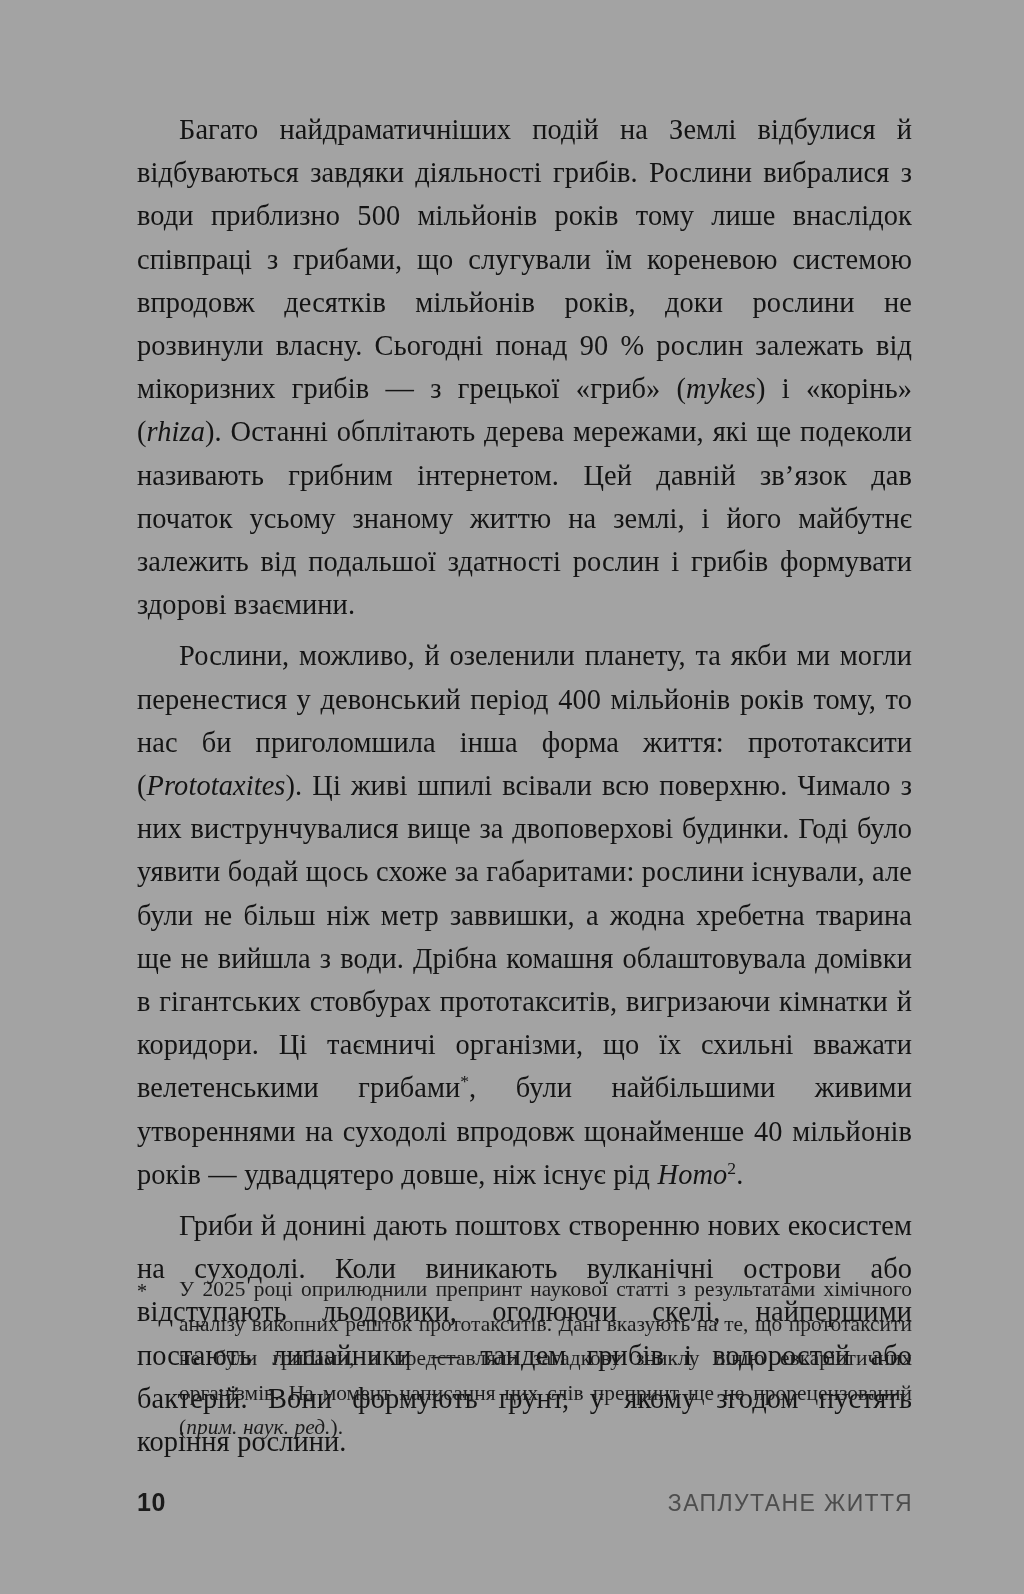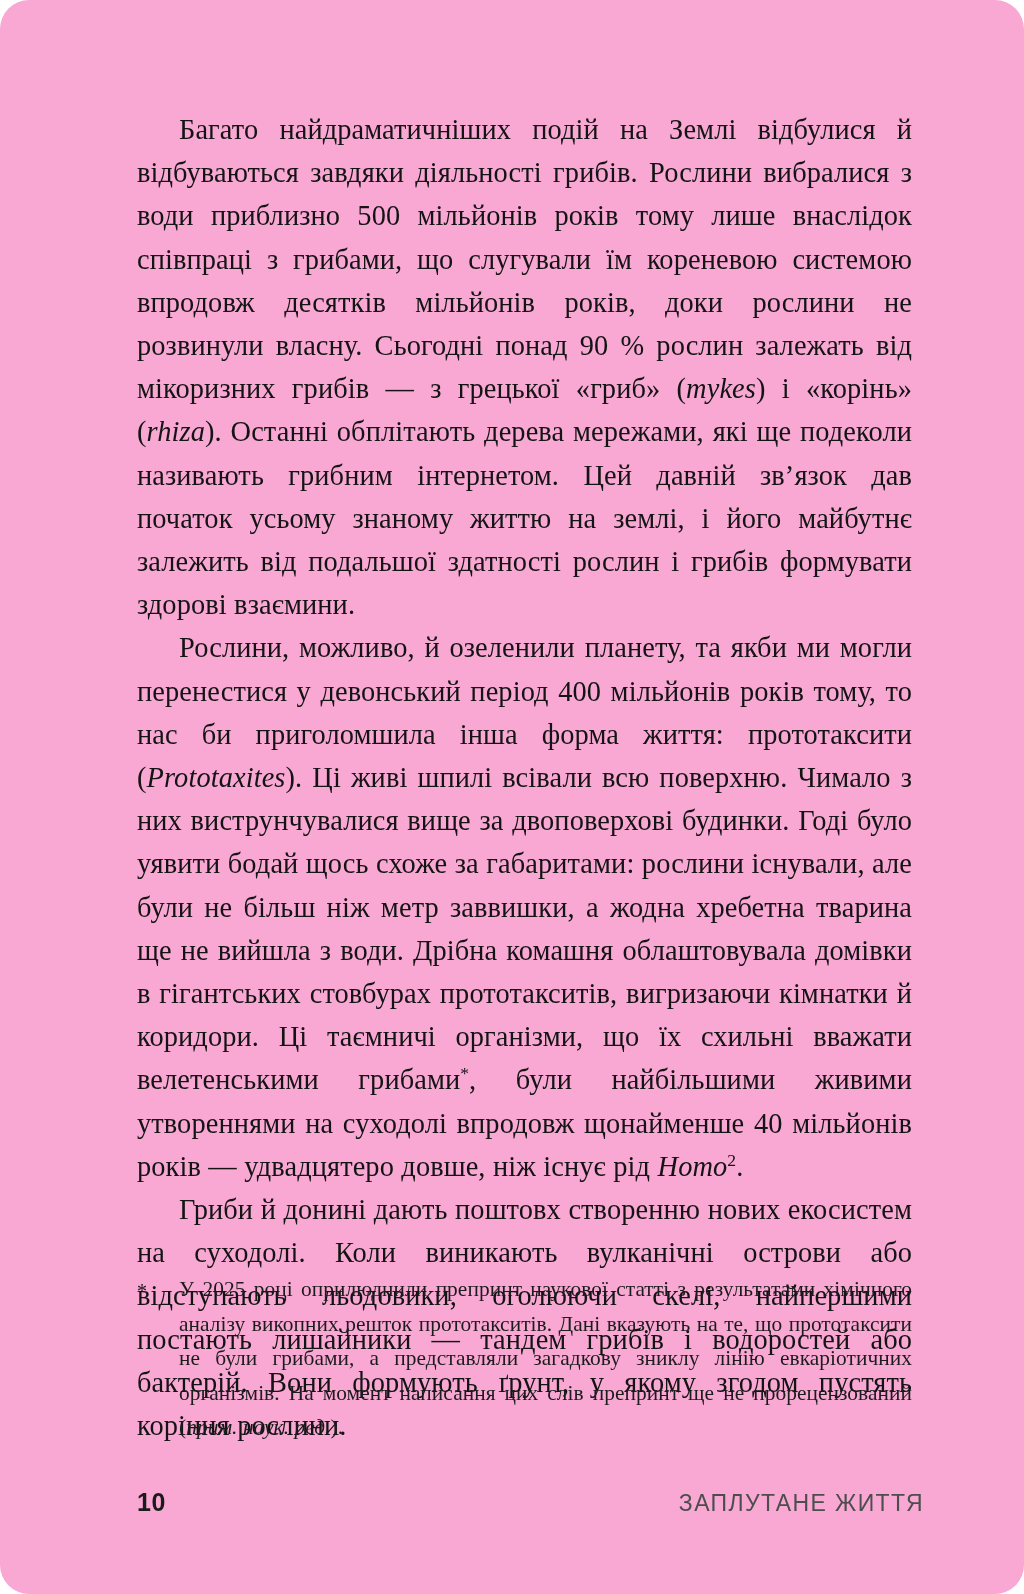--- a/index.html
+++ b/index.html
@@ -14,22 +14,21 @@
     position: relative;
     overflow: hidden;
     font-family: "Liberation Serif", "DejaVu Serif", serif;
     color: #1a1a1a;
     -webkit-font-smoothing: antialiased;
   }
 
   .page {
     position: absolute;
     inset: 0;
-    background: #f9a8d4;
-    border-radius: 29px;
+    background: #a3a3a3;
   }
 
   
   .text-body {
     position: absolute;
     left: 137px;
     top: 108px;
     width: 775px;
   }
 
@@ -38,21 +37,21 @@
     font-size: 28.4px;
     line-height: 43.2px;
     text-align: justify;
     text-justify: inter-word;
     text-indent: 42px;
     letter-spacing: 0.1px;
     word-spacing: 0.2px;
     hyphens: manual;
     color: #141414;
   }
-  .para + .para { margin-top: 0; }
+  .para + .para { margin-top: 8px; }
 
   .para i, .para em {
     font-style: italic;
   }
 
   sup.fn-mark {
     font-size: 0.62em;
     vertical-align: super;
     line-height: 0;
     letter-spacing: 0;
@@ -87,21 +86,21 @@
     text-indent: 0;
     color: #1c1c1c;
     letter-spacing: 0.05px;
   }
   .footnote-text i { font-style: italic; }
 
   
   .page-footer {
     position: absolute;
     left: 137px;
-    right: 100px;
+    right: 111px;
     top: 1488px;
     display: flex;
     align-items: baseline;
     justify-content: space-between;
   }
   .folio {
     font-family: "Liberation Sans", "DejaVu Sans", sans-serif;
     font-size: 25px;
     font-weight: 700;
     color: #1b1b1b;

